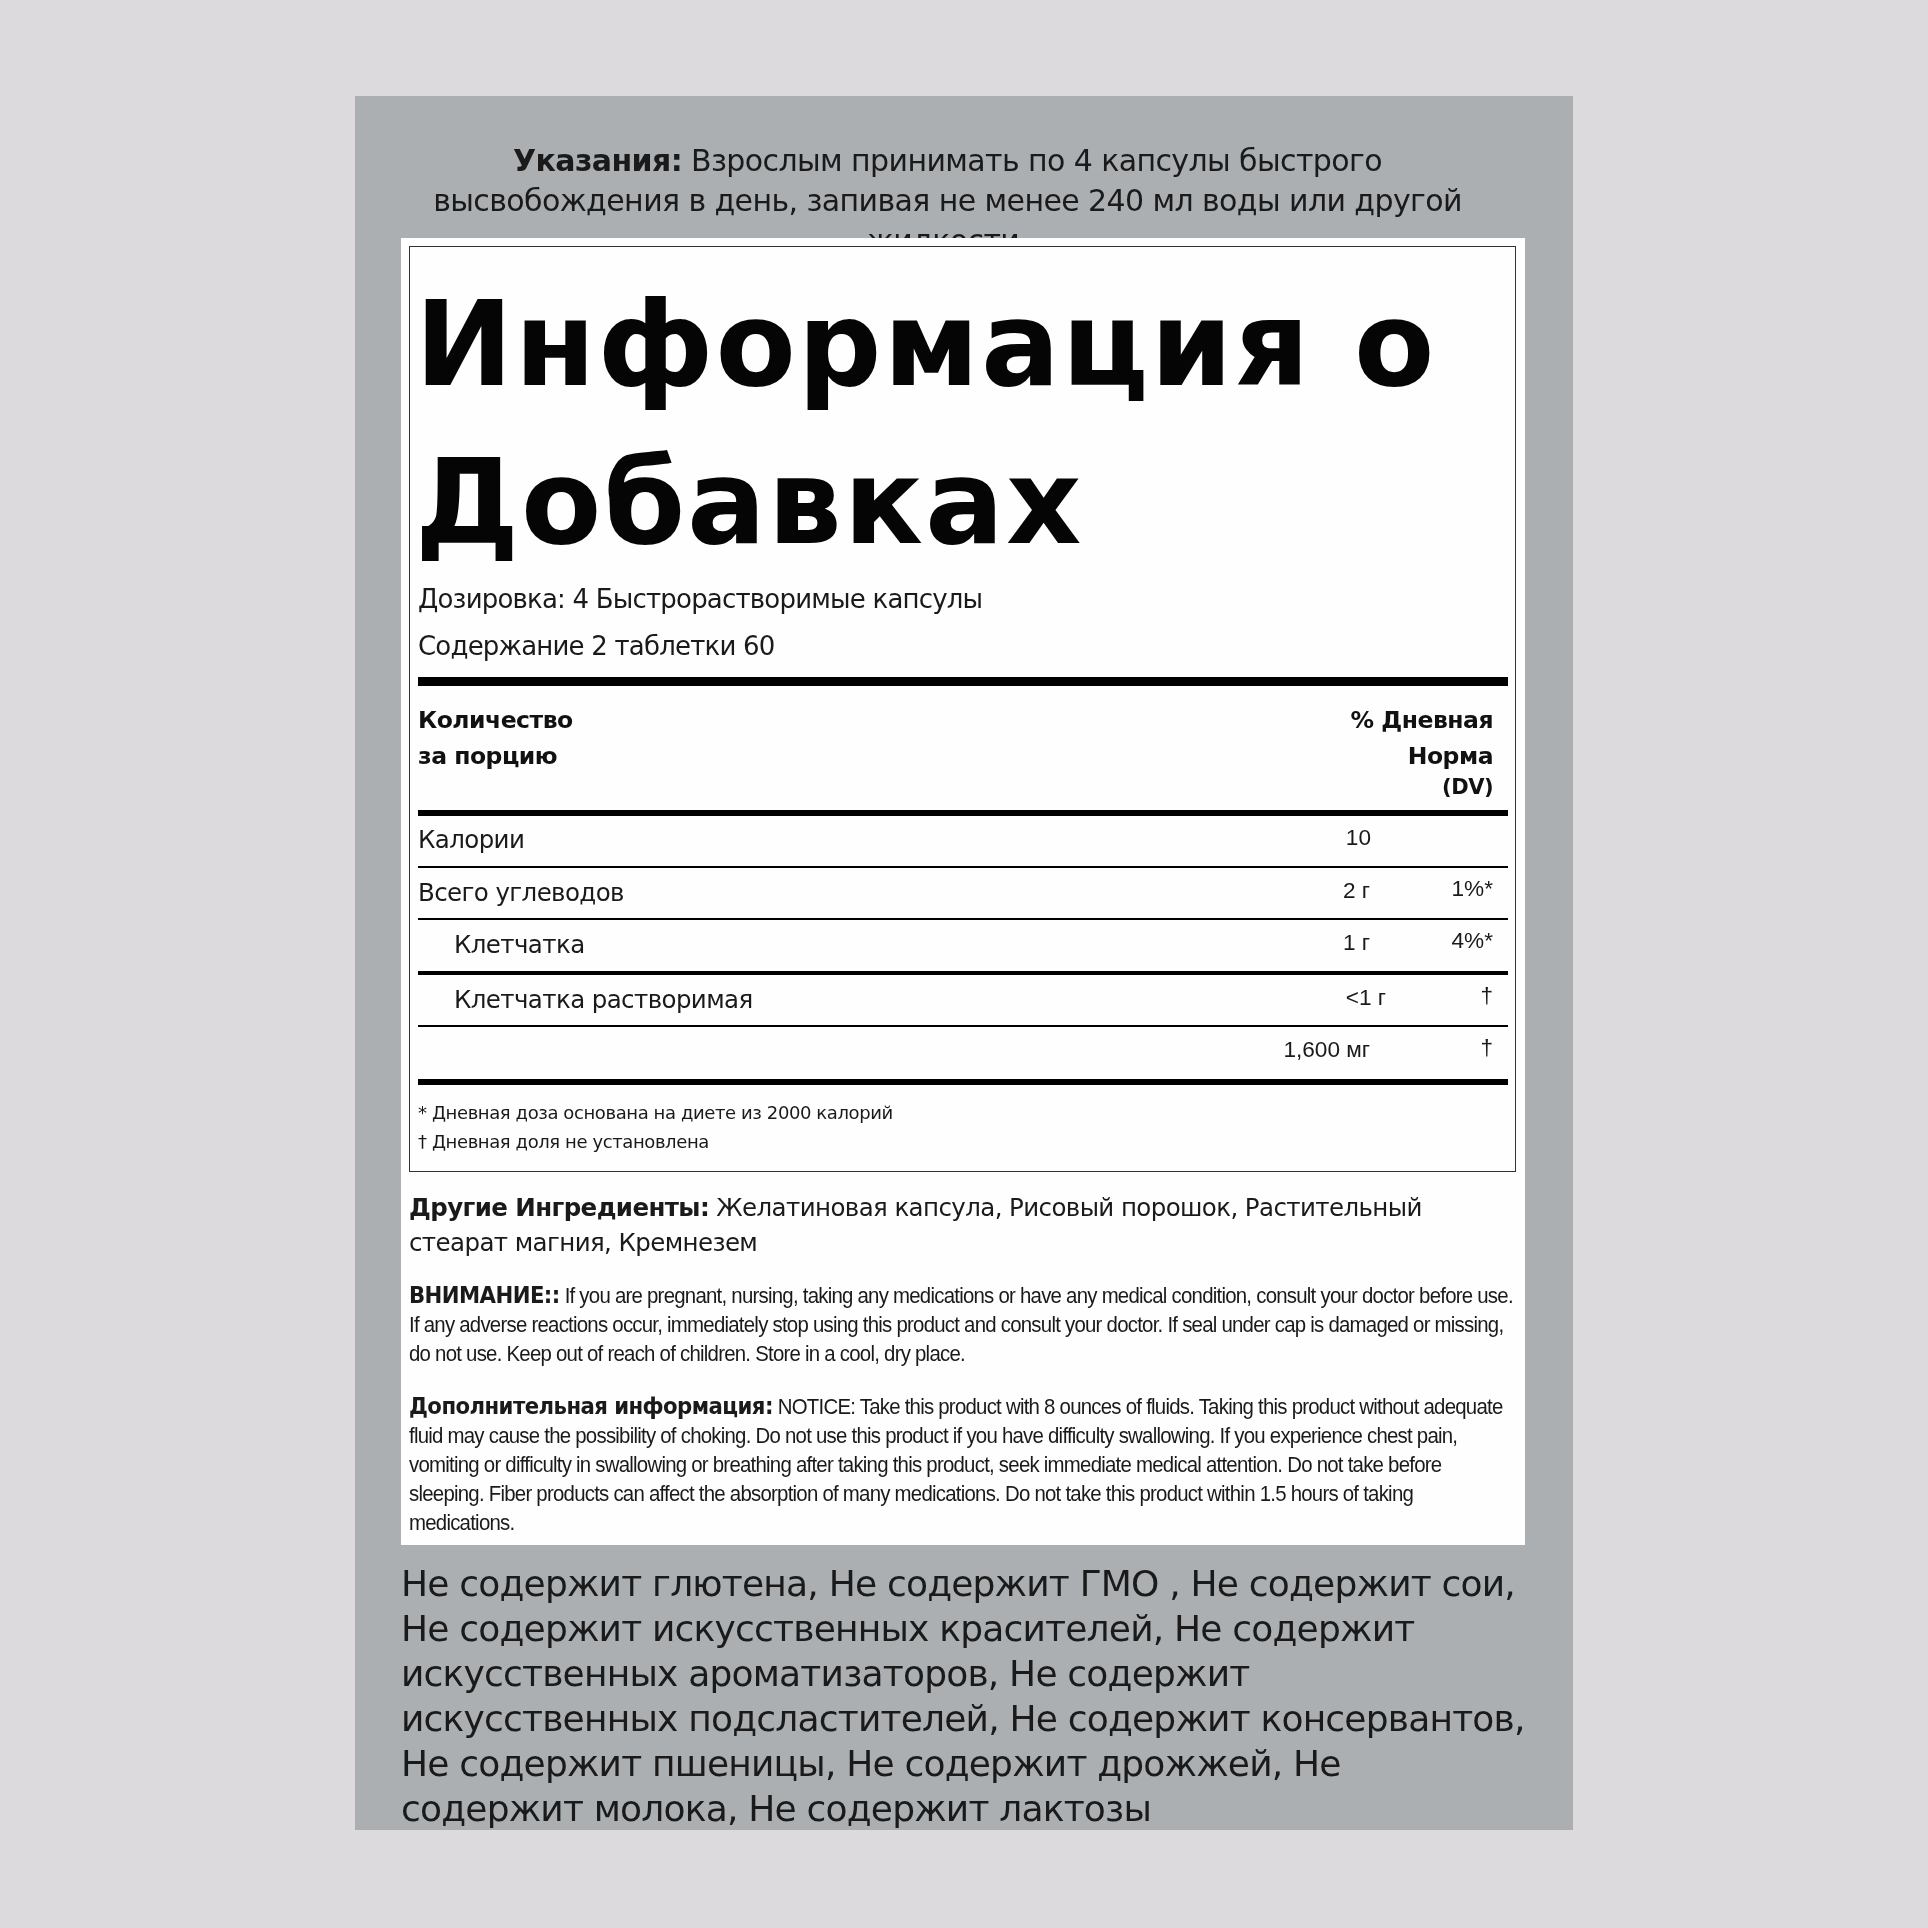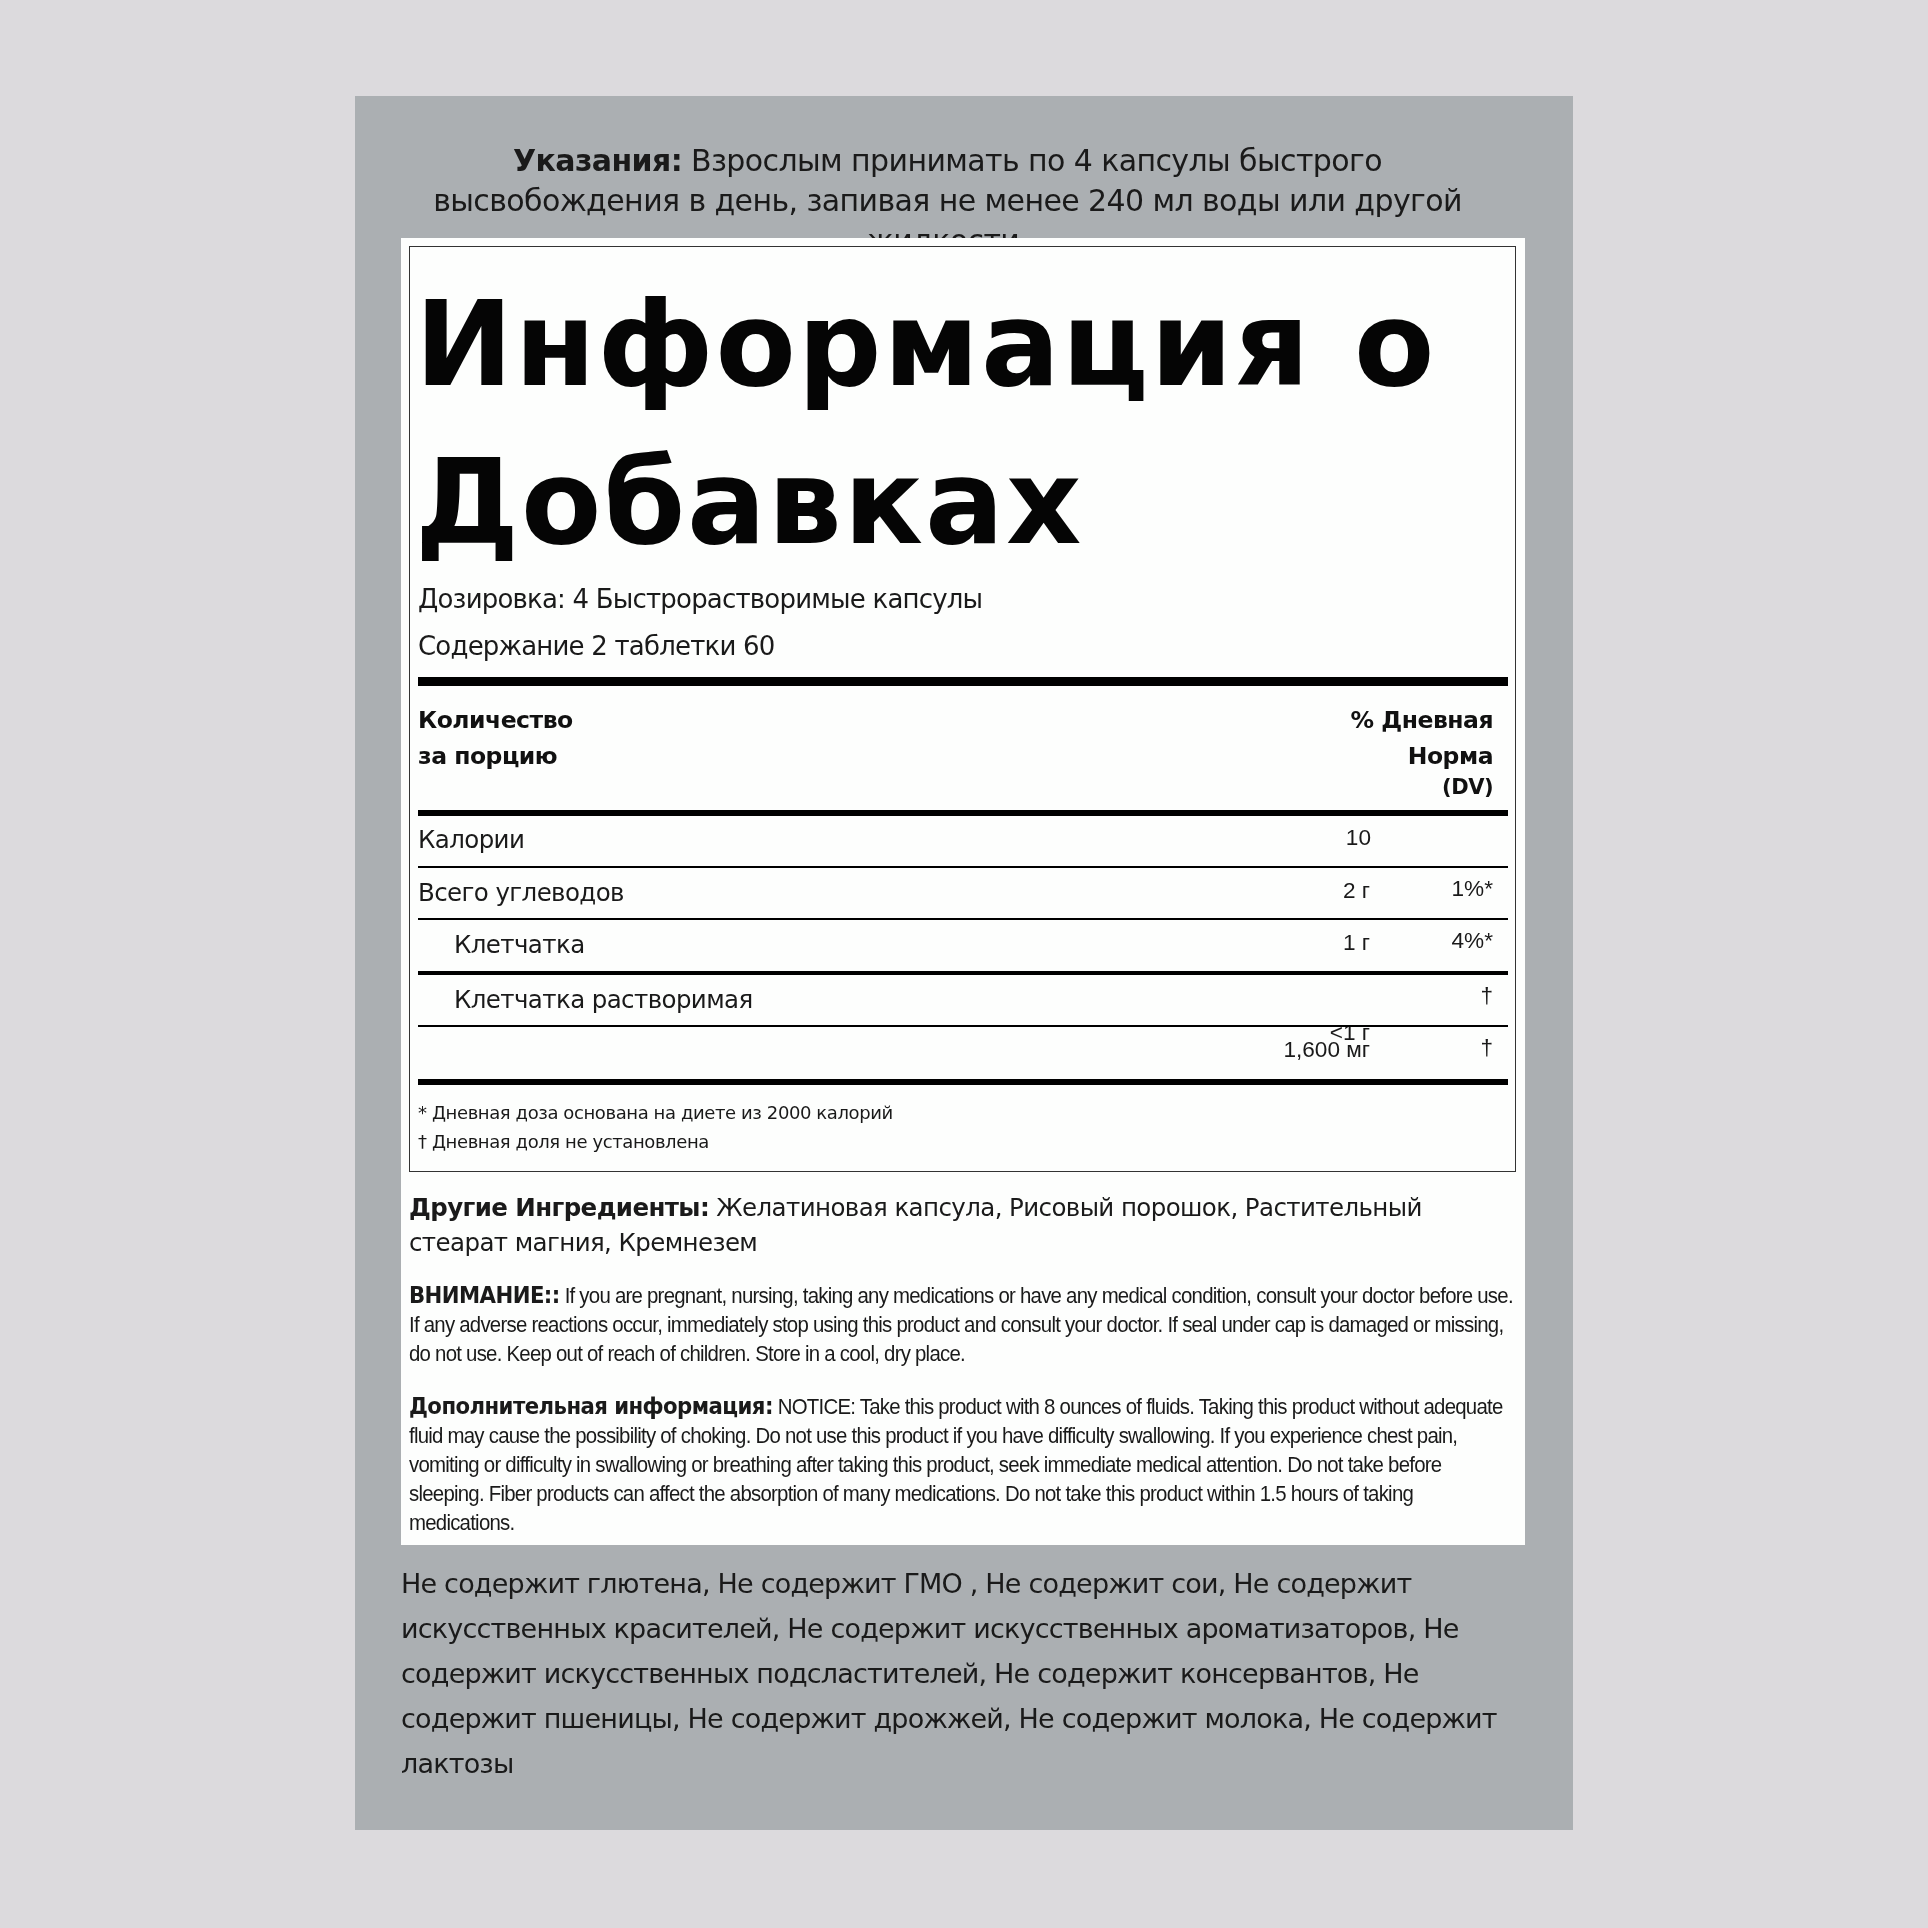--- a/index.html
+++ b/index.html
@@ -100,21 +100,21 @@
       font-family: "Liberation Sans", sans-serif;
       font-size: 21.7px; line-height: 29px; letter-spacing: -0.8px;
       transform: scaleX(0.94); transform-origin: left top; width: 1183px;
     }
     .para.eng b { font-family: "DejaVu Sans", sans-serif; font-size: 22.6px; letter-spacing: -0.6px; }
     .para.warning { top: 1281px; }
     .para.extra { top: 1392px; }
     .free-from {
       position: absolute; left: 401px; top: 1561px;
       width: 1130px;
-      font-size: 27px; line-height: 45px;
+      font-size: 36px; line-height: 45px;
       color: #1a1a1a; letter-spacing: -0.8px;
     }
   </style>
 </head>
 <body>
 
 <div class="gray-panel"></div>
 
 <div class="directions">
   <b>Указания:</b><span> Взрослым принимать по 4 капсулы быстрого высвобождения в день, запивая не менее 240 мл воды или другой жидкости.</span>
@@ -158,21 +158,21 @@
 
 <div class="row" style="top:930px;">
   <span class="name indent">Клетчатка</span>
   <span class="amt" style="right:138px;">1 г</span>
   <span class="dv">4%*</span>
 </div>
 <div class="rule" style="top:971px;height:3.8px;"></div>
 
 <div class="row" style="top:985px;">
   <span class="name indent">Клетчатка растворимая</span>
-  <span class="amt" style="right:138px;margin-top:35px;">&lt;1 г</span>
+  <span class="amt" style="right:122px;">&lt;1 г</span>
   <span class="dv">†</span>
 </div>
 <div class="rule" style="top:1025px;height:1.9px;"></div>
 
 <div class="row" style="top:1037px;">
   <span class="amt" style="right:138px;">1,600 мг</span>
   <span class="dv">†</span>
 </div>
 <div class="rule" style="top:1079px;height:5.6px;"></div>
 

